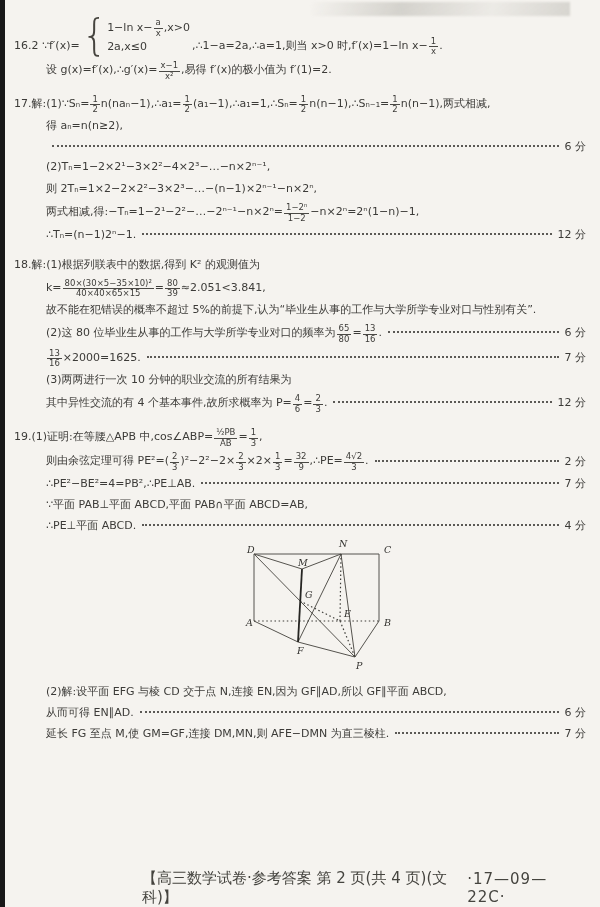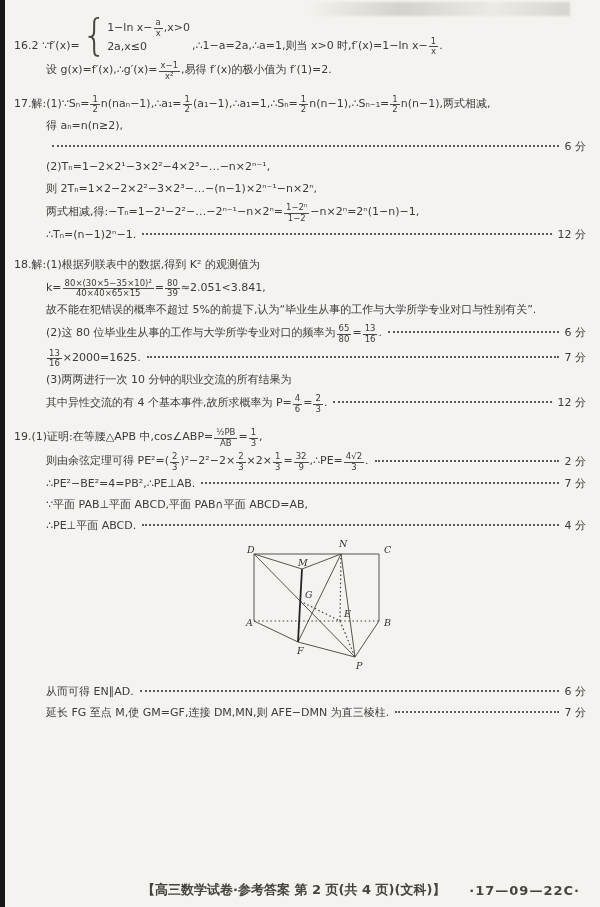--- a/index.html
+++ b/index.html
@@ -26,21 +26,21 @@
   .frac{display:inline-flex;flex-direction:column;align-items:center;vertical-align:middle;
     font-size:8.5px;line-height:1.15;margin:0 1px;transform:translateY(1px);}
   .frac .num{border-bottom:1px solid #4a4945;padding:0 2px;}
   .frac .den{padding:0 2px;}
   .cases{display:inline-flex;align-items:center;margin:0 2px;}
   .cases .brace{font-size:40px;font-weight:200;line-height:.9;transform:scaleY(1.05);color:#46443f;}
   .cases .stack{display:flex;flex-direction:column;justify-content:flex-end;}
   .cases .stack .case-row{display:flex;align-items:center;padding:1px 0;}
   #diagram-wrap{margin:2px 0 2px 178px;}
   svg text{font-family:"DejaVu Serif","Liberation Serif",serif;font-style:italic;font-size:9.5px;fill:#33322f;}
-  #footer{margin-top:auto;display:flex;align-items:center;padding:0 14px 8px 14px;color:#45443f;font-size:13px;font-weight:bold;}
+  #footer{margin-top:auto;display:flex;align-items:center;padding:0 14px 0 14px;color:#45443f;font-size:15px;}
   #footer .f-left{margin:0 auto 0 128px;}
   #footer .f-right{margin-right:6px;letter-spacing:1px;}
 </style>
 </head>
 <body>
 
 <div class="scan-edge"></div>
 <div class="scan-smudge"></div>
 
 <div id="content">
@@ -225,20 +225,23 @@
           <text x="192" y="14">C</text>
           <text x="106" y="27">M</text>
           <text x="113" y="59">G</text>
           <text x="54" y="87">A</text>
           <text x="152" y="78">E</text>
           <text x="192" y="87">B</text>
           <text x="105" y="115">F</text>
           <text x="164" y="130">P</text>
         </svg></div>
       <div class="line ind1">
+        <span class="txt">(2)解:设平面 EFG 与棱 CD 交于点 N,连接 EN,因为 GF∥AD,所以 GF∥平面 ABCD,</span>
+      </div>
+      <div class="line ind1">
         <span class="txt">从而可得 EN∥AD.</span>
         <span class="leader"></span>
         <span class="score">6 分</span>
       </div>
       <div class="line ind1">
         <span class="txt">延长 FG 至点 M,使 GM=GF,连接 DM,MN,则 AFE−DMN 为直三棱柱.</span>
         <span class="leader"></span>
         <span class="score">7 分</span>
       </div>
     </div>

